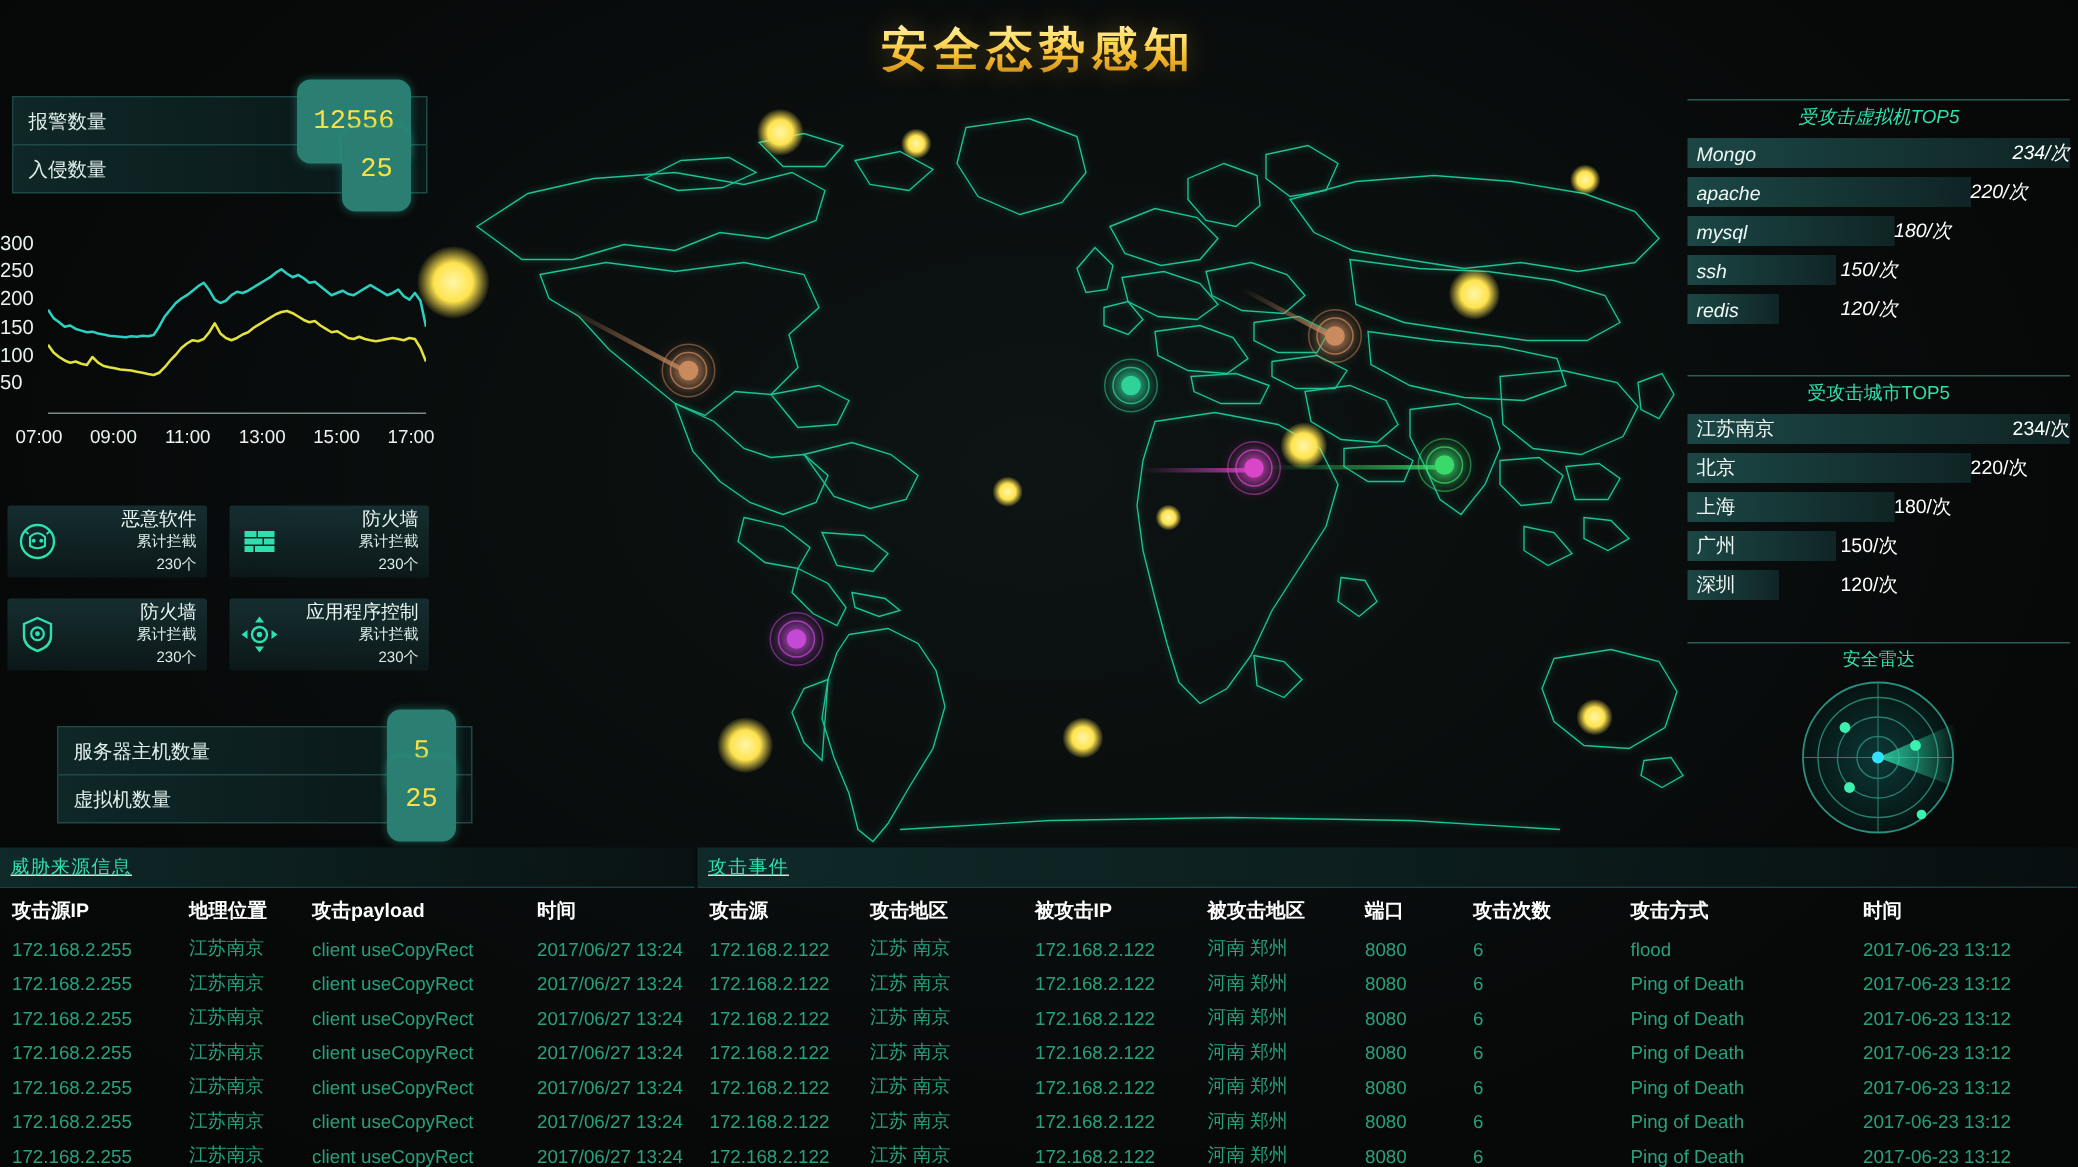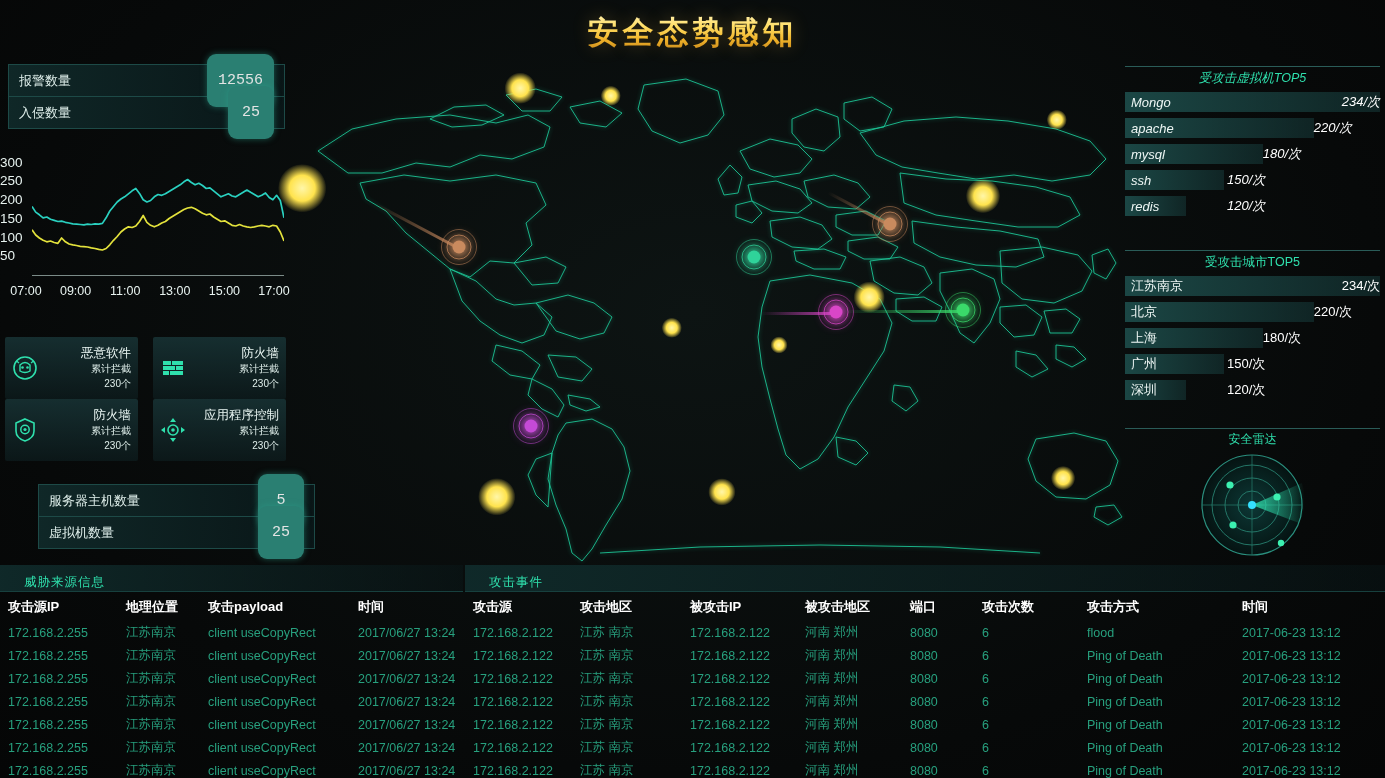--- a/index.html
+++ b/index.html
@@ -30,34 +30,34 @@
   
   .panel-head{font-size:12.5px;color:#2fe0ad;letter-spacing:1px;}
 
   
   .statbox{position:absolute;left:8px;width:275px;border:1px solid #1d4a47;
            background:linear-gradient(90deg,rgba(16,42,42,.92),rgba(10,26,28,.72));}
   .statrow{height:31px;display:flex;align-items:center;padding:0 10px;
            border-bottom:1px solid #1d4a47;font-family:Liberation Mono, monospace;}
   .statrow:last-child{border-bottom:none;}
   .statrow .lbl{font-size:13px;color:#dfefeb;flex:1;}
-  .pill{background:#2a7f72;color:#e5e5e5;border-radius:9px;padding:18px 11px;
-        font-size:15px;min-width:24px;text-align:center;
+  .pill{background:#2a7f72;color:#fde047;border-radius:9px;padding:18px 11px;
+        font-size:18px;min-width:24px;text-align:center;
         box-shadow:0 0 6px rgba(42,160,140,.5);}
 
   
   .chart{position:absolute;left:0;top:148px;width:300px;height:160px;}
   .ylab{position:absolute;right:100%;transform:translate(0,-50%);
         font-size:13.5px;color:#e8f3f0;white-space:nowrap;}
   .xlab{position:absolute;top:100%;margin-top:5px;transform:translateX(-50%);
         font-size:12.5px;color:#e8f3f0;white-space:nowrap;}
 
   
   .cards{position:absolute;left:5px;top:337px;width:285px;height:112px;}
-  .card{position:absolute;width:133px;height:62px;display:flex;align-items:center;
+  .card{position:absolute;width:133px;height:48px;display:flex;align-items:center;
         background:linear-gradient(180deg,rgba(24,52,54,.85),rgba(14,32,34,.6));
         border-radius:2px;padding:0 4px 0 6px;box-sizing:border-box;}
   .card .ico{width:28px;height:28px;flex:0 0 28px;margin-right:4px;}
   .card .txt{flex:1;text-align:right;padding-right:3px;}
   .card .t1{font-size:12.5px;color:#eaf6f3;line-height:15px;}
   .card .t2{font-size:10px;color:#dfeeea;line-height:15px;margin-left:44px;}
 
   
   .rpanel{position:absolute;left:1125px;width:255px;}
   .rhead{height:22px;line-height:22px;text-align:center;border-top:1px solid #2a5c58;
@@ -69,21 +69,21 @@
   .rval{position:relative;z-index:2;font-size:13px;color:#ffffff;white-space:nowrap;}
 
   
   .radar{position:absolute;left:1125px;top:428px;width:255px;height:132px;}
   .radar .rh{text-align:center;font-size:12px;color:#2fe0ad;border-top:1px solid #2a5c58;
              line-height:20px;}
 
   
   .bpanel{position:absolute;bottom:0;height:213px;}
   .bhead{height:26px;background:linear-gradient(90deg,rgba(16,44,44,.9),rgba(10,28,30,.35));
-         display:flex;align-items:flex-end;padding-left:24px;border-bottom:1px solid #17403e;}
+         display:flex;align-items:center;padding-left:7px;border-bottom:1px solid #17403e;text-decoration:underline;}
   .btable{width:100%;border-collapse:collapse;table-layout:fixed;}
   .btable th{font-size:13px;color:#ffffff;font-weight:bold;text-align:left;
              padding:6px 0 5px 8px;white-space:nowrap;}
   .btable td{font-size:12.5px;color:#2aa883;text-align:left;padding:3px 0 3px 8px;
              white-space:nowrap;overflow:hidden;}
   .btable tr.r td{color:#27a07e;}
 </style>
 </head>
 <body>
 

